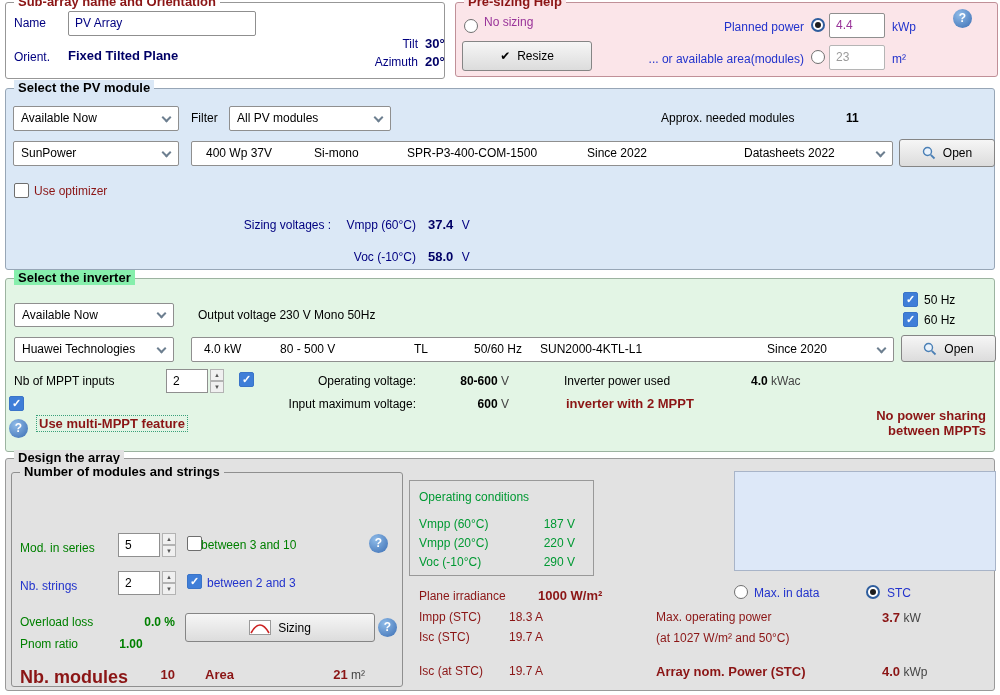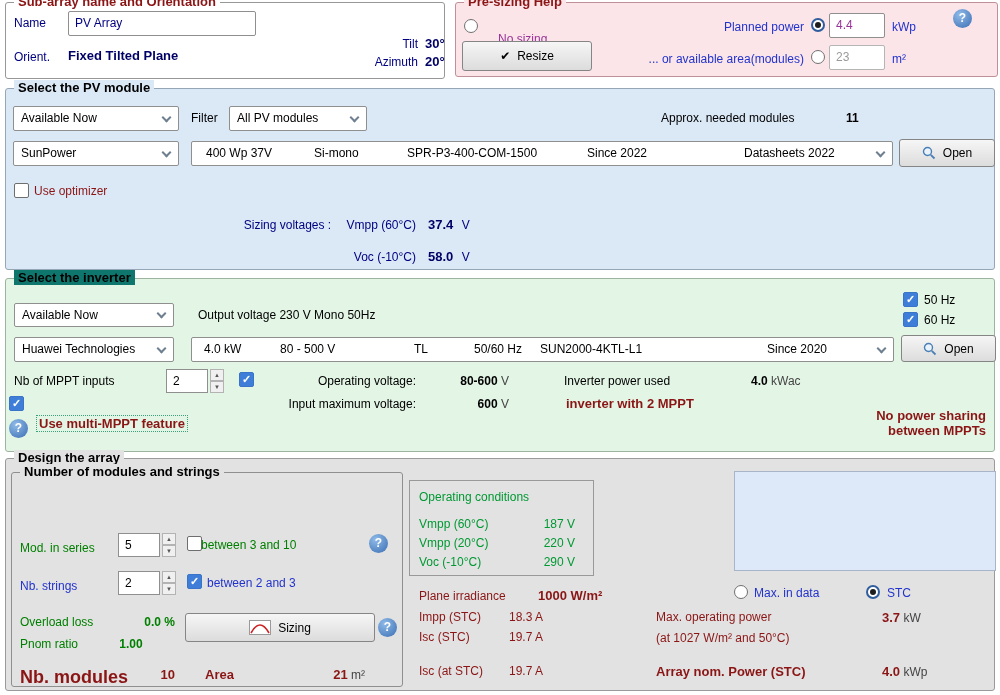--- a/index.html
+++ b/index.html
@@ -64,21 +64,21 @@
     <div class="abs bnavy" style="left:62px; top:45px;">Fixed Tilted Plane</div>
     <div class="abs navy r" style="left:300px; top:34px; width:112px;">Tilt</div>
     <div class="abs bnavy" style="left:419px; top:33px;">30°</div>
     <div class="abs navy r" style="left:300px; top:52px; width:112px;">Azimuth</div>
     <div class="abs bnavy" style="left:419px; top:51px;">20°</div>
   </div>
 
   <div class="grp" style="left:455px; top:2px; width:543px; height:75px; background:#fbe5e9; border-color:#c09098;">
     <div class="gtitle maroon" style="background:#fbe5e9;">Pre-sizing Help</div>
     <div class="radio" style="left:8px; top:16px;"></div>
-    <div class="abs magenta" style="left:28px; top:29px;margin-left:14px;">No sizing</div>
+    <div class="abs magenta" style="left:28px; top:12px;">No sizing</div>
     <div class="btn" style="left:6px; top:38px; width:130px; height:30px;">
       <span>✔</span>
       <span>Resize</span>
     </div>
     <div class="abs blue r" style="left:148px; top:17px; width:200px;">Planned power</div>
     <div class="radio on" style="left:355px; top:15px;"></div>
     <div class="tbox magenta" style="left:373px; top:10px; width:56px; height:25px;">4.4</div>
     <div class="abs blue" style="left:436px; top:17px;">kWp</div>
     <div class="abs blue r" style="left:148px; top:49px; width:200px;">... or available area(modules)</div>
     <div class="radio" style="left:355px; top:47px;"></div>
@@ -87,21 +87,21 @@
     <div class="help" style="left:497px; top:6px;">?</div>
   </div>
 
   <div class="grp" style="left:5px; top:88px; width:990px; height:182px; background:#dbe8f6; border-color:#97a6b6;">
     <div class="gtitle" style="background:#dbe8f6;">Select the PV module</div>
     <div class="combo" style="left:7px; top:17px; width:166px; height:25px;">
       <span>Available Now</span>
       <span class="chev"></span>
     </div>
     <div class="abs" style="left:185px; top:22px;">Filter</div>
-    <div class="combo" style="left:223px; top:17px; width:138px; height:25px;">
+    <div class="combo" style="left:223px; top:17px; width:162px; height:25px;">
       <span>All PV modules</span>
       <span class="chev"></span>
     </div>
     <div class="abs" style="left:655px; top:22px;">Approx. needed modules</div>
     <div class="abs" style="left:840px; top:22px; font-weight:bold;">11</div>
     <div class="combo" style="left:7px; top:52px; width:166px; height:25px;">
       <span>SunPower</span>
       <span class="chev"></span>
     </div>
     <div class="combo" style="left:185px; top:52px; width:702px; height:25px; padding-left:0;">
@@ -130,21 +130,21 @@
       <span class="navy" style="margin-left:5px;">V</span>
     </div>
     <div class="abs navy r" style="left:140px; top:161px; width:270px;">Voc (-10°C)</div>
     <div class="abs" style="left:422px; top:160px;">
       <span class="bnavy">58.0</span>
       <span class="navy" style="margin-left:5px;">V</span>
     </div>
   </div>
 
   <div class="grp" style="left:5px; top:278px; width:990px; height:174px; background:#e3f5e5; border-color:#9cb3a0;">
-    <div class="gtitle" style="background:#0f766e;">Select the inverter</div>
+    <div class="gtitle" style="background:#86efac;">Select the inverter</div>
     <div class="combo" style="left:8px; top:24px; width:160px; height:24px;">
       <span>Available Now</span>
       <span class="chev" style="top:6px;"></span>
     </div>
     <div class="abs" style="left:192px; top:29px;">Output voltage 230 V Mono 50Hz</div>
     <div class="cb on" style="left:897px; top:13px;">
       <span>✓</span></div>
     <div class="abs" style="left:918px; top:14px;">50 Hz</div>
     <div class="cb on" style="left:897px; top:33px;">
       <span>✓</span></div>

